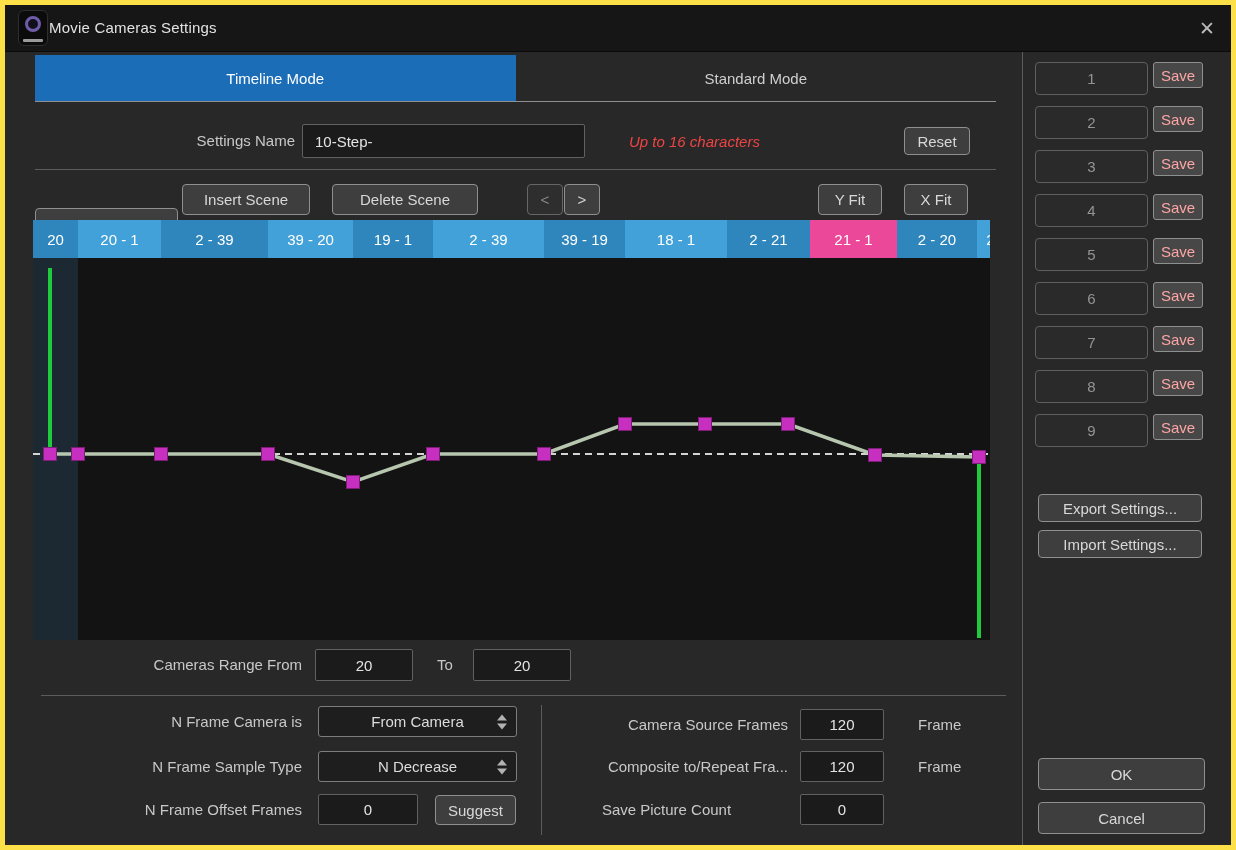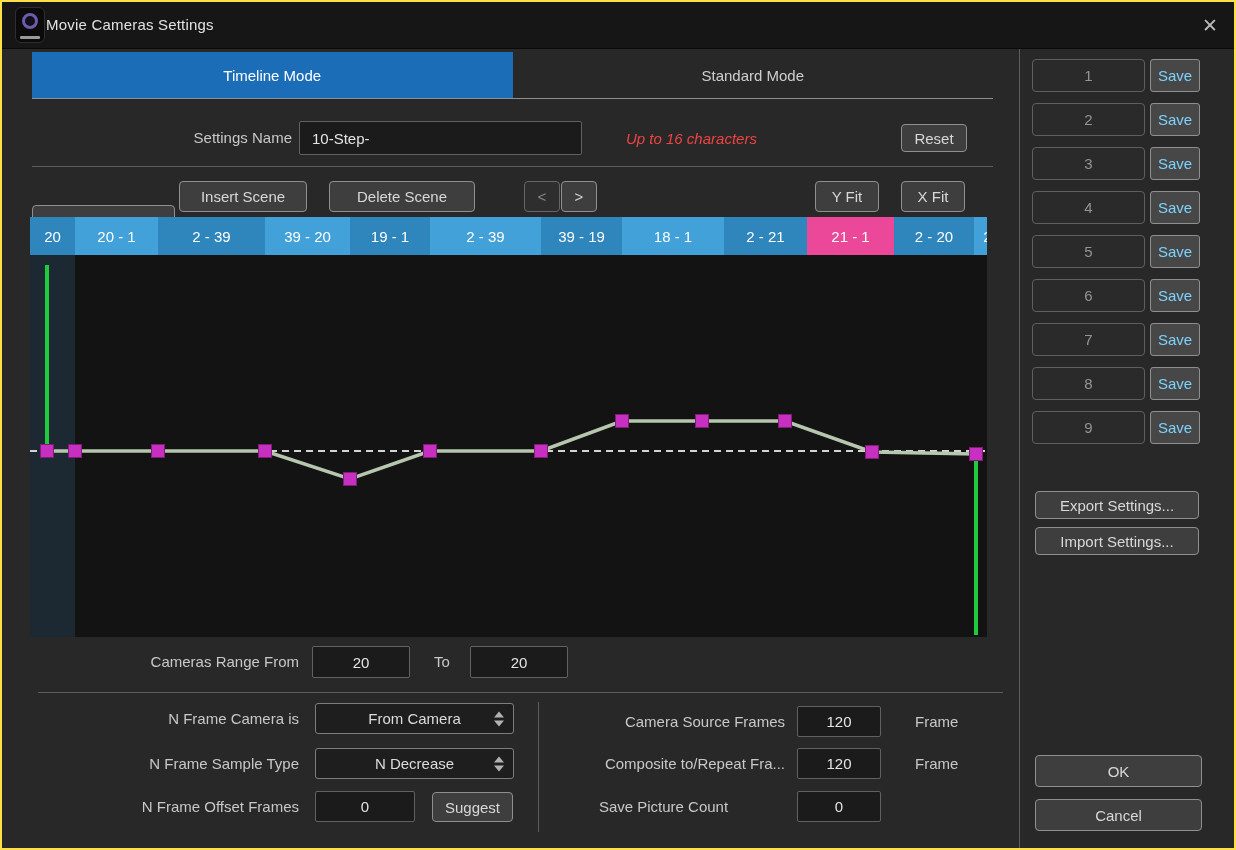--- a/index.html
+++ b/index.html
@@ -1,20 +1,20 @@
 <!DOCTYPE html>
 <html><head>
 <meta charset="utf-8">
 <style>
   * { box-sizing: border-box; margin: 0; padding: 0; }
   html,body { background:#111; }
   body { font-family: "Liberation Sans", sans-serif; }
   .window {
     position: relative; width: 1236px; height: 850px;
-    background: #282828; border: 2px solid #fde047; overflow: hidden;
+    background: #282828; border: 5px solid #fde047; overflow: hidden;
     color: #c8c8c8; font-size: 15px; padding-left: 24px;
   }
   .abs { position: absolute; }
 
   
   .titlebar { position:absolute; left:0; top:0; width:100%; height:47px; background:#161616; border-bottom:1px solid #0a0a0a; }
   .app-icon { position:absolute; left:13px; top:5px; width:30px; height:36px; background:#0b0b0b; border:1px solid #2e2e2e; border-radius:6px; }
   .app-icon .lens { position:absolute; left:6px; top:5px; width:16px; height:16px; border-radius:50%; border:3px solid #6f5ca8; background:#10101c; }
   .app-icon .caption { position:absolute; left:4px; bottom:3px; width:20px; height:3px; background:#9a9a9a; border-radius:1px; }
   .title { position:absolute; left:44px; top:0; line-height:46px; color:#e2e2e2; letter-spacing:0.2px; }
@@ -53,21 +53,21 @@
 
   
   .timeline { position:absolute; left:28px; top:215px; width:957px; height:420px; background:#131313; }
   .timeline-header { position:absolute; left:0; top:0; width:957px; height:38px; display:flex; overflow:hidden; }
   .segment { height:38px; display:flex; align-items:center; justify-content:center; color:#ffffff; flex:0 0 auto; cursor:pointer; }
   .graph-wrap { position:absolute; left:0; top:38px; width:957px; height:382px; }
 
   
   .slot-row { display:flex; margin-bottom:11px; }
   .slot-num { width:113px; height:33px; background:#2a2a2a; border:1px solid #5f5f5f; border-radius:4px; color:#949494; display:flex; align-items:center; justify-content:center; cursor:pointer; }
-  .slot-save { width:50px; height:33px; margin-left:5px; background:#474747; border:1px solid #8f8f8f; border-radius:3px; color:#7dd3fc; display:flex; align-items:center; justify-content:center; cursor:pointer; }
+  .slot-save { width:50px; height:26px; margin-left:5px; background:#474747; border:1px solid #8f8f8f; border-radius:3px; color:#fca5a5; display:flex; align-items:center; justify-content:center; cursor:pointer; }
 </style>
 </head>
 <body>
 
 <div class="window">
 
   <div class="titlebar">
     <div class="app-icon">
       <div class="lens"></div>
       <div class="caption"></div>

